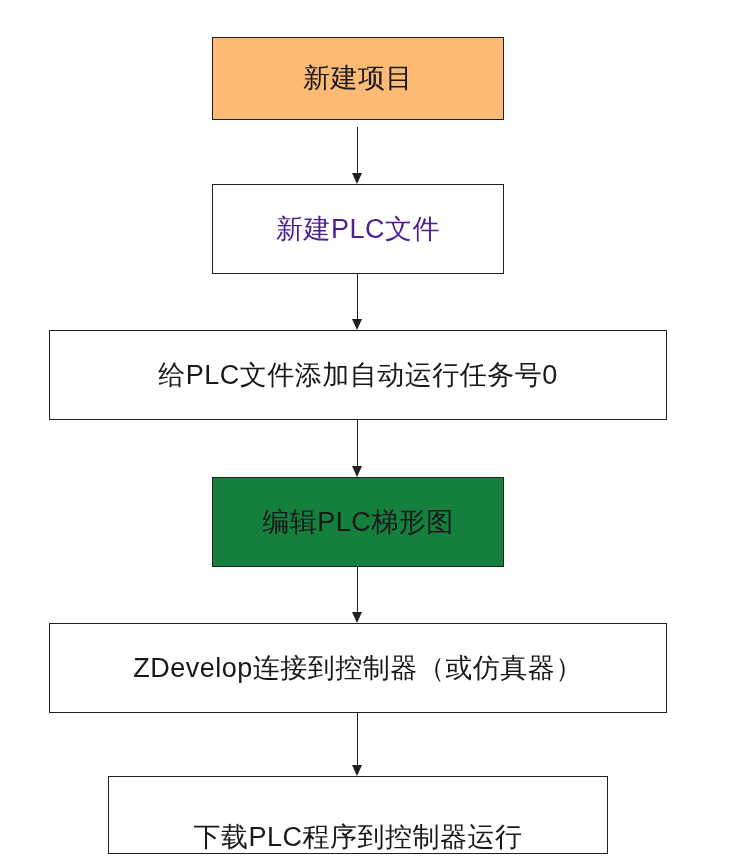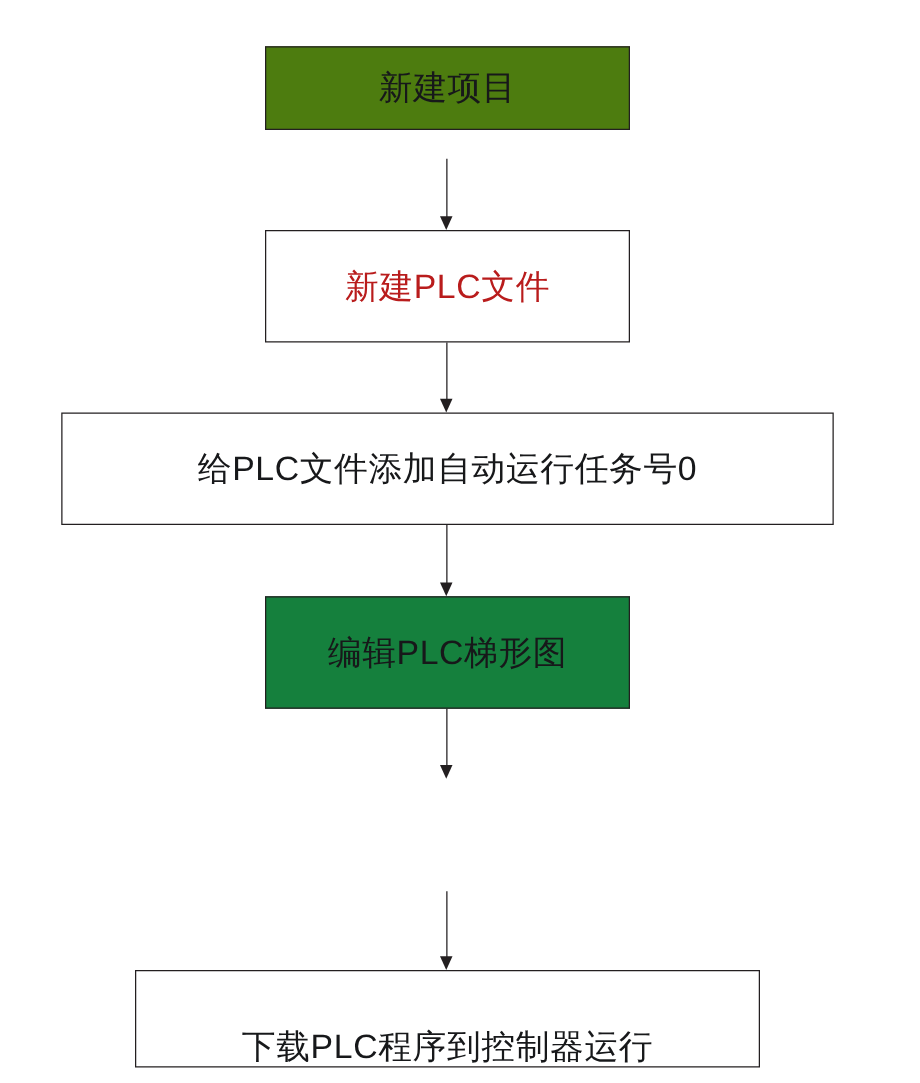--- a/index.html
+++ b/index.html
@@ -53,31 +53,34 @@
     border-left: 5.5px solid transparent;
     border-right: 5.5px solid transparent;
     border-top: 11px solid #231f20;
   }
 </style>
 </head>
 <body>
 
 <div id="flow">
 
-  <div class="node" style="left: 212px; top: 37px; width: 292px; height: 67px; border-color: rgb(35, 31, 32); background: #4d7c0f; color: rgb(23, 24, 26);">
+  <div class="node" style="left: 212px; top: 37px; width: 292px; height: 83px; border-color: rgb(35, 31, 32); background: #fdba74; color: rgb(23, 24, 26);">
     <span>新建项目</span>
   </div>
-  <div class="node" style="left: 212px; top: 184px; width: 292px; height: 90px; border-color: rgb(35, 31, 32); background: rgb(255, 255, 255); color: #b91c1c;">
+  <div class="node" style="left: 212px; top: 184px; width: 292px; height: 90px; border-color: rgb(35, 31, 32); background: rgb(255, 255, 255); color: #4c1d95;">
     <span>新建PLC文件</span>
   </div>
   <div class="node" style="left: 49px; top: 330px; width: 618px; height: 90px; border-color: rgb(35, 31, 32); background: rgb(255, 255, 255); color: rgb(23, 24, 26);">
     <span>给PLC文件添加自动运行任务号0</span>
   </div>
   <div class="node" style="left: 212px; top: 477px; width: 292px; height: 90px; border-color: rgb(35, 31, 32); background: #15803d; color: rgb(23, 24, 26);">
     <span>编辑PLC梯形图</span>
+  </div>
+  <div class="node" style="left: 49px; top: 623px; width: 618px; height: 90px; border-color: rgb(35, 31, 32); background: rgb(255, 255, 255); color: rgb(23, 24, 26);">
+    <span>ZDevelop连接到控制器（或仿真器）</span>
   </div>
   <div class="node" style="left: 108px; top: 776px; width: 500px; height: 78px; border-color: rgb(35, 31, 32); background: rgb(255, 255, 255); color: rgb(23, 24, 26); align-items: flex-end;">
     <span>下载PLC程序到控制器运行</span>
   </div>
 
   <div class="arrow" style="left: 357px; top: 127px; height: 57px;">
       <span class="shaft" style="height: 47px; background: rgb(35, 31, 32);"></span>
       <span class="head" style="top: 46px; border-top-color: rgb(35, 31, 32);"></span>
     </div>
   <div class="arrow" style="left: 357px; top: 274px; height: 56px;">

